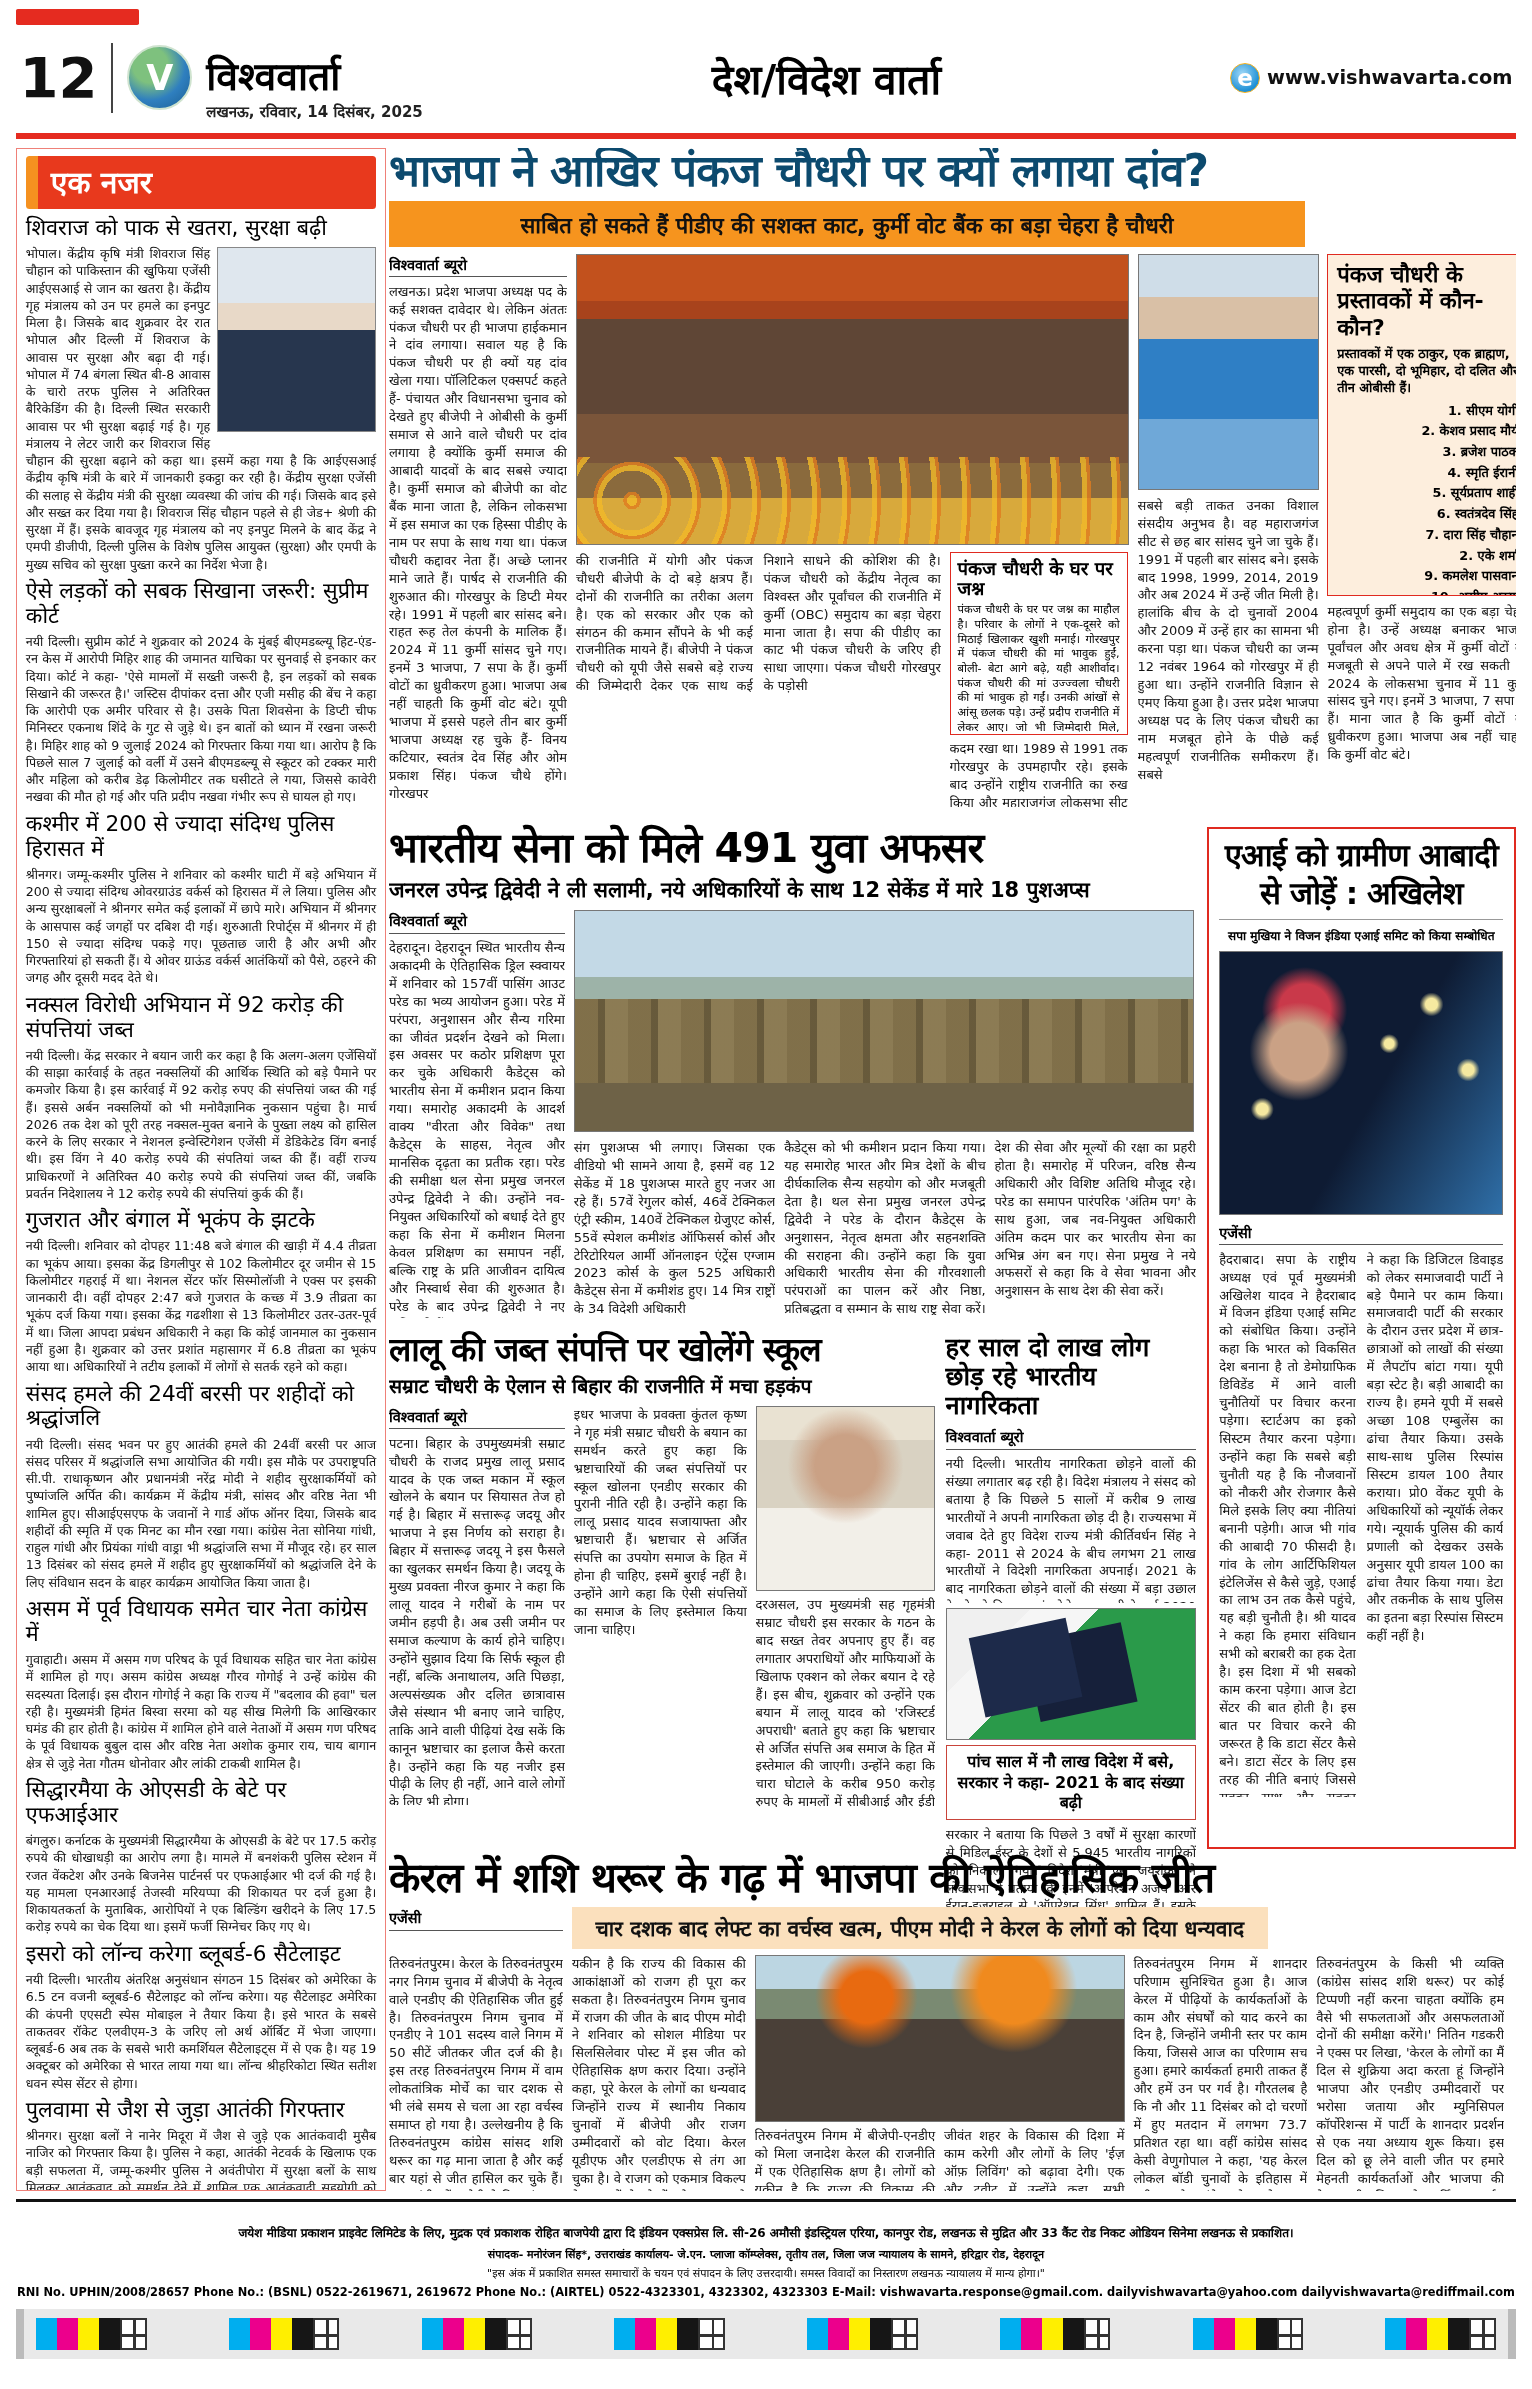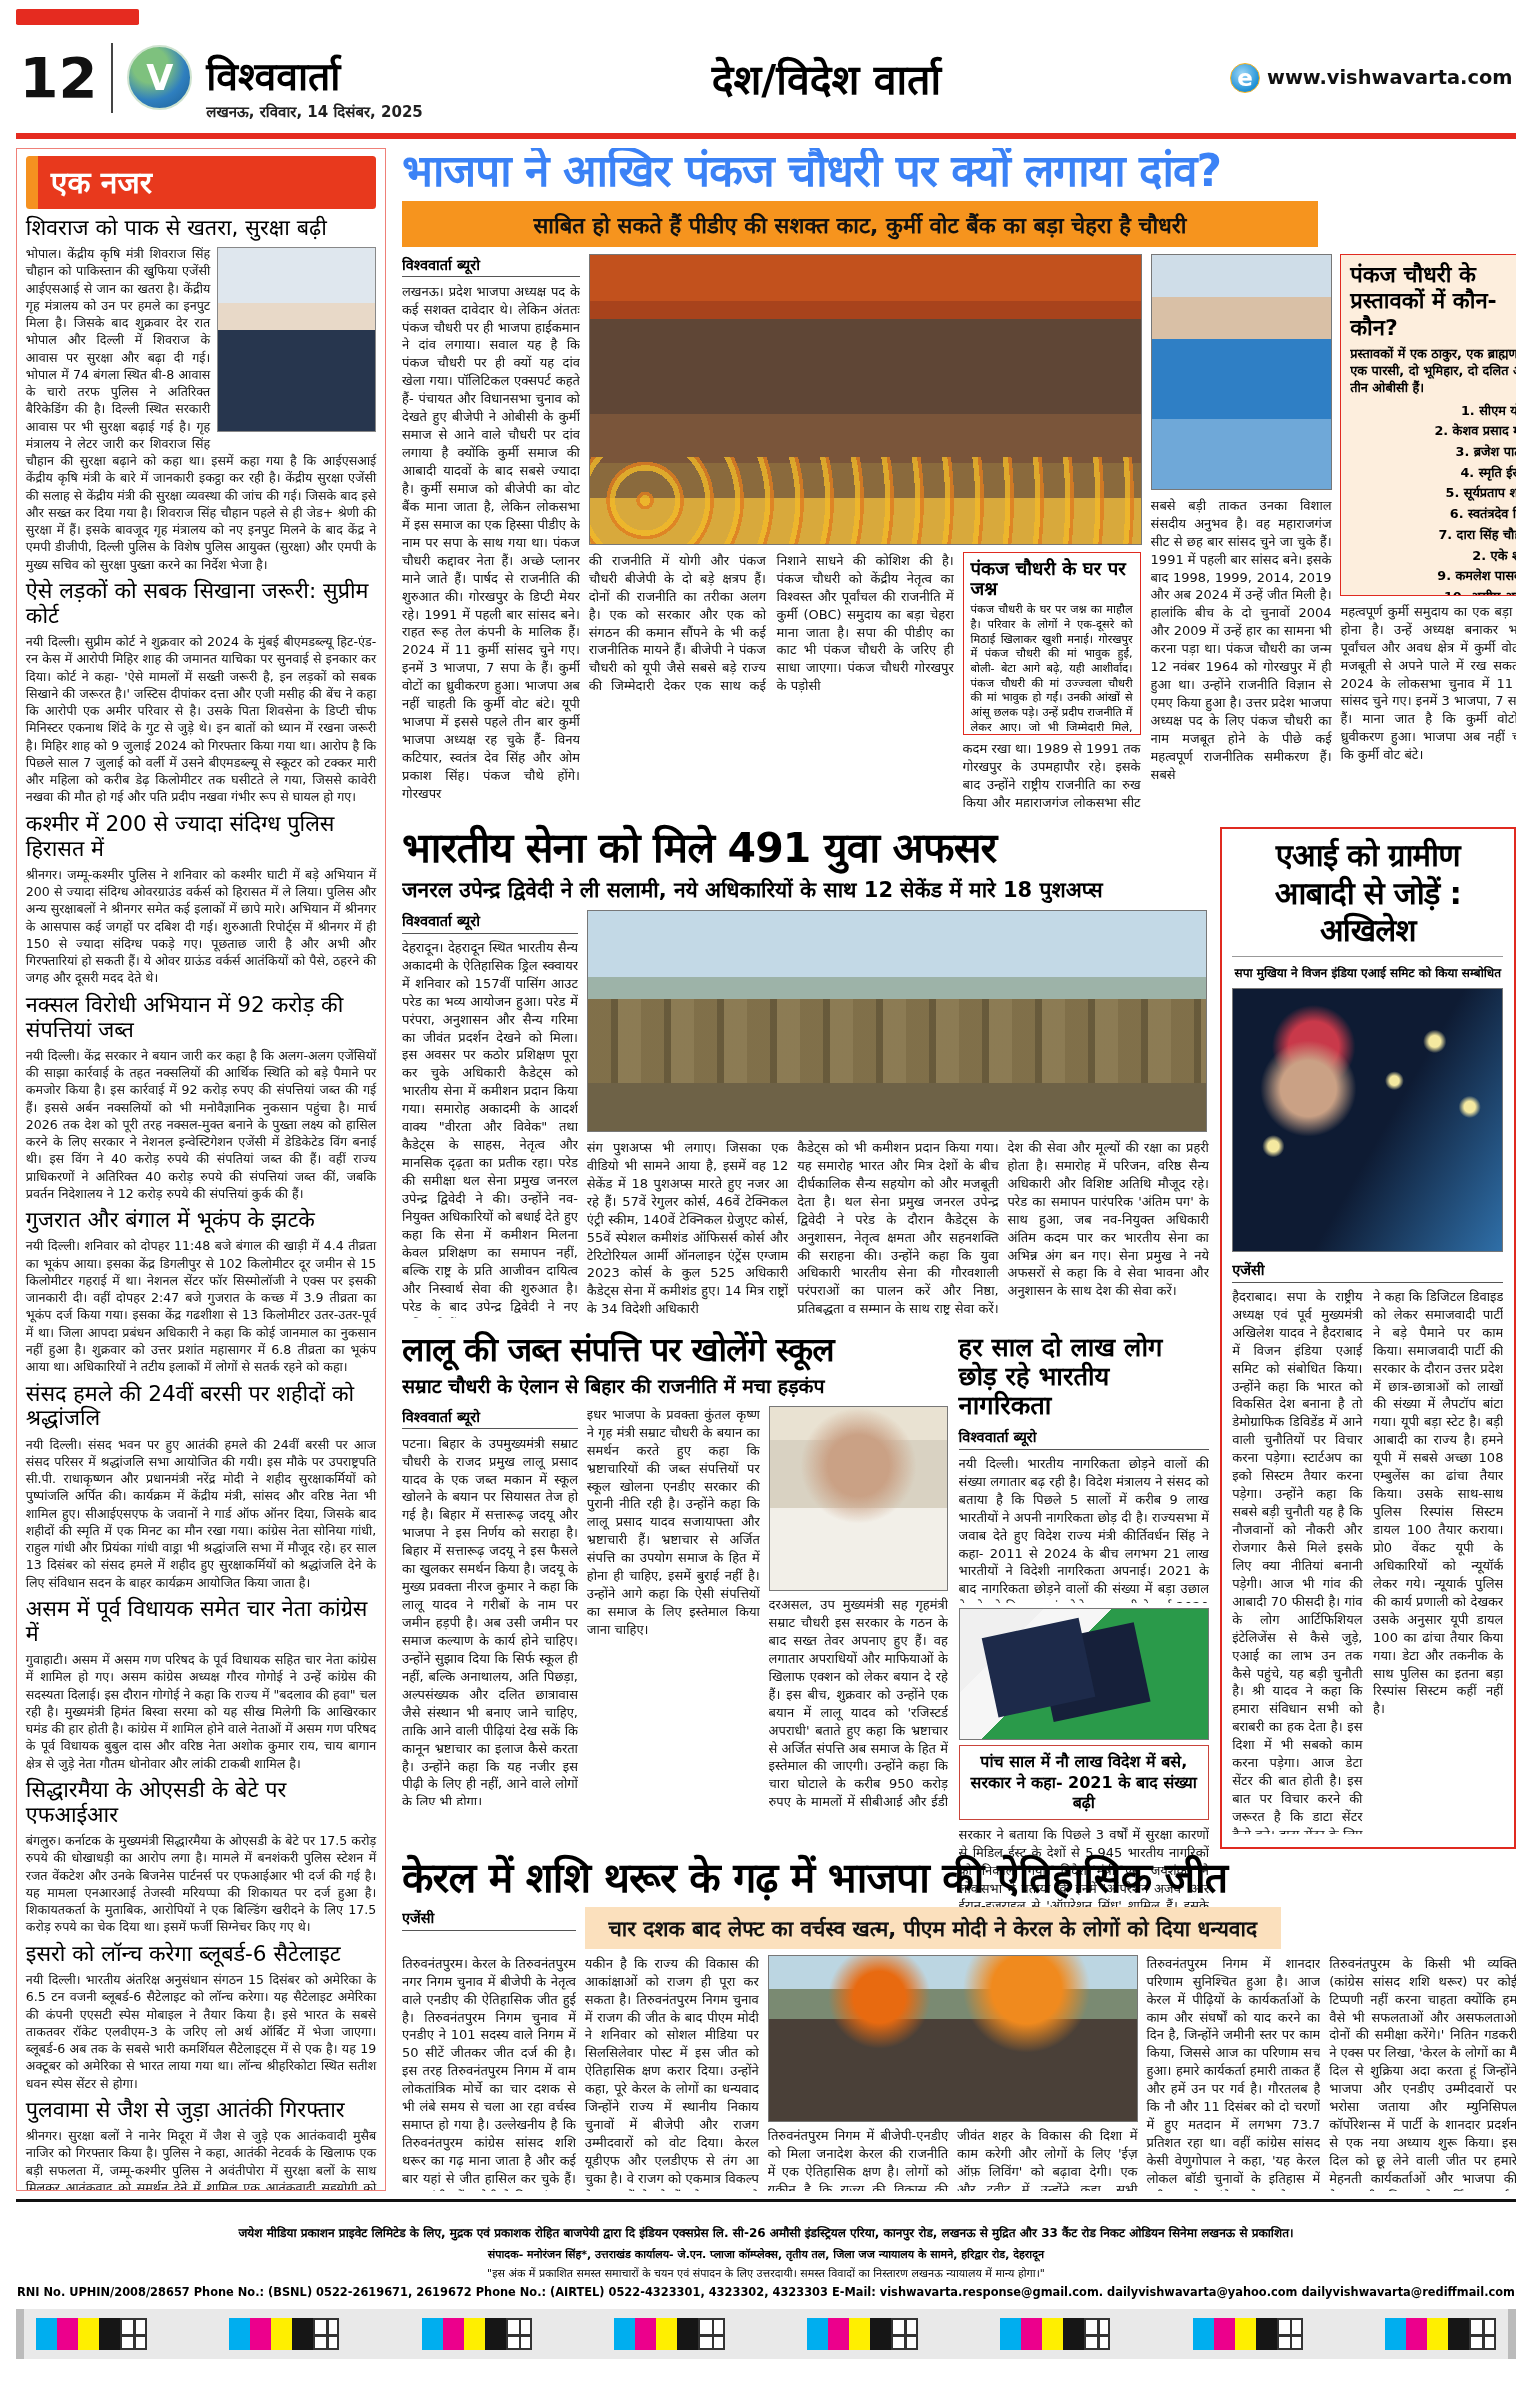--- a/index.html
+++ b/index.html
@@ -13,35 +13,35 @@
   .vline { width:1.8px; height:70px; background:#444; }
   .logo { width:65px; height:65px; border-radius:50%; background:radial-gradient(circle at 35% 30%, #7ec17e 0 30%, #2f7fbf 60%, #1b5e92 100%); color:#fff; display:flex; align-items:center; justify-content:center; font-size:35px; font-weight:bold; border:2.6px solid #cfe3cf; }
   .mast-stack { display:flex; flex-direction:column; gap:5.3px; }
   .mast-title { font-size:39px; font-weight:bold; color:#000; line-height:1;margin-top:22px; }
   .mast-date { font-size:15px; font-weight:bold; color:#222; }
   .section-title { flex:1; text-align:center; font-size:41px; font-weight:bold; color:#000; }
   .site { display:flex; align-items:center; gap:7px; font-size:19.4px; font-weight:bold; color:#111; }
   .e-icon { width:30px; height:30px; border-radius:50%; background:radial-gradient(circle at 40% 35%, #9fd8f7, #1e90d6 70%); color:#fff; font-size:23px; font-weight:bold; display:flex; align-items:center; justify-content:center; border:1.8px solid #f7b21e; }
 
   
-  .content { display:flex; gap:16px; margin-top:8.8px; height:2043px; }
+  .content { display:flex; gap:3px; margin-top:8.8px; height:2043px; }
   aside.sidebar { width:370px; border:1.8px solid #ef8078; padding:7px 8.8px; overflow:hidden; flex:none; }
   main { flex:1; overflow:hidden; }
 
   
   .ek-najar { background:linear-gradient(90deg,#f59120 0 12.3px, #e8391d 12.3px); color:#fff; font-size:30px; font-weight:bold; padding:5.3px 8.8px 7px 25px; border-radius:3.5px; margin-bottom:7px; }
   .art { margin-bottom:6.2px; }
   .art .hl { font-size:21.6px; font-weight:normal; color:#000; line-height:1.15; margin:3.5px 0 4.4px 0; }
   .art .bd { font-size:12.6px; line-height:1.37; text-align:justify; color:#111; }
   .art .bd::after { content:""; display:block; clear:both; }
   .ph { float:right; margin:1.8px 0 3.5px 7px; border:0.9px solid #888; }
   .ph-shivraj { width:159px; height:185px; background:linear-gradient(180deg,#dfe7ee 0 30%,#e8d9c8 30% 45%,#27364e 45% 100%); }
 
   
-  .lead-hl { font-size:44px; font-weight:bold; line-height:1.05; color:#3b82f6; letter-spacing:-0.9px; }
+  .lead-hl { font-size:44px; font-weight:bold; line-height:1.05; color:#0c4a6e; letter-spacing:-0.9px; }
   .lead-band { background:#f6941e; color:#111; font-size:22px; font-weight:bold; text-align:center; padding:8px 5.3px; margin-top:7px; width:916px; }
   .lead-row { display:flex; gap:8.8px; margin-top:7px; height:564px; }
   .byline { font-weight:bold; font-size:14.5px; border-bottom:1.8px solid #555; padding-bottom:2.6px; margin-bottom:5.3px; display:block; }
   .txt { font-size:13px; line-height:1.38; text-align:justify; color:#111; overflow:hidden; }
   .lead-c1 { width:178px; flex:none; }
   .lead-c2 { width:553px; flex:none; }
   .ph-meeting { width:553px; height:291px; border:0.9px solid #777;
      background: linear-gradient(180deg,#c2511d 0 16%, #a8431c 16% 22%, #5f4636 22% 55%, #7a553a 55% 72%, #8a6a3d 72% 84%, #d8a93c 84% 100%); position:relative; }
   .ph-meeting::after { content:""; position:absolute; left:0; right:0; bottom:0; height:30%;
      background: repeating-radial-gradient(circle at 10% 50%, #f2b928 0 5.3px, #e07c1f 5.3px 8.8px, transparent 8.8px 30px); opacity:.8; }

